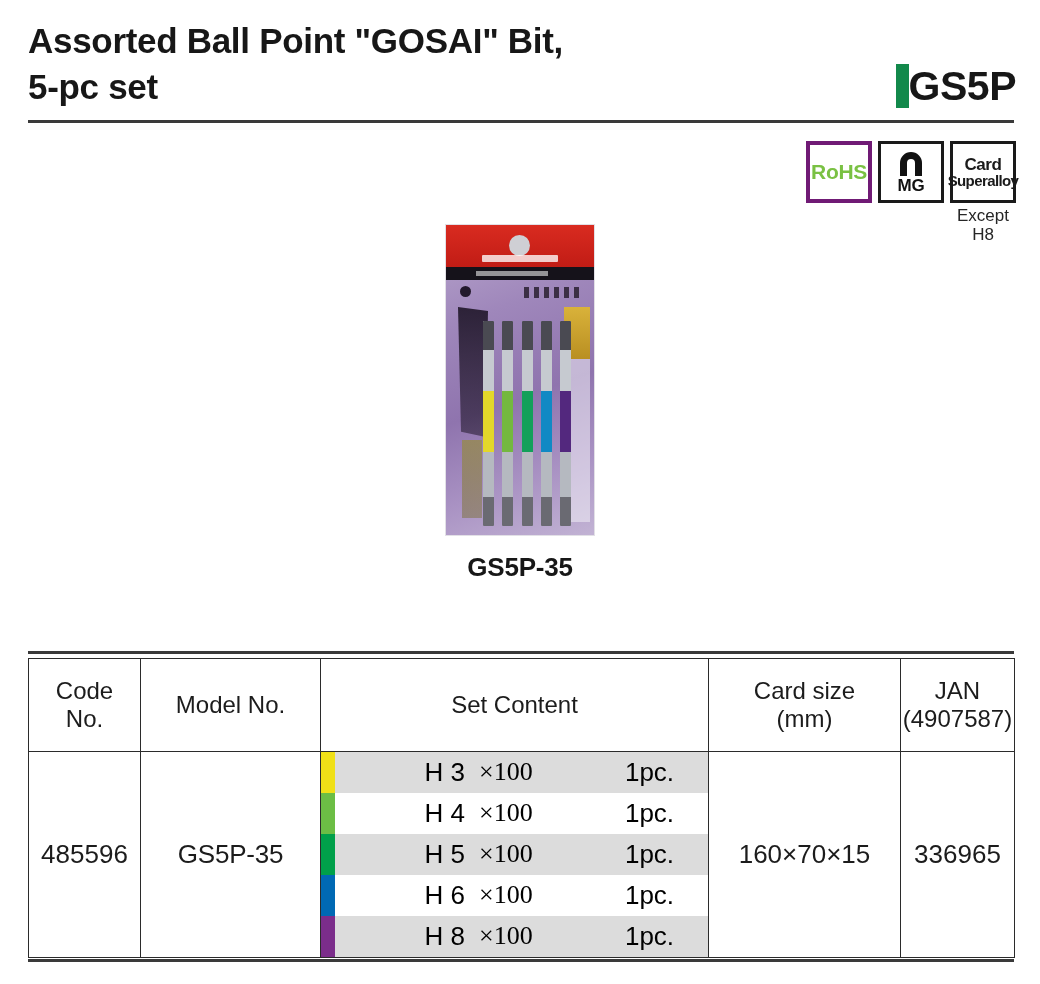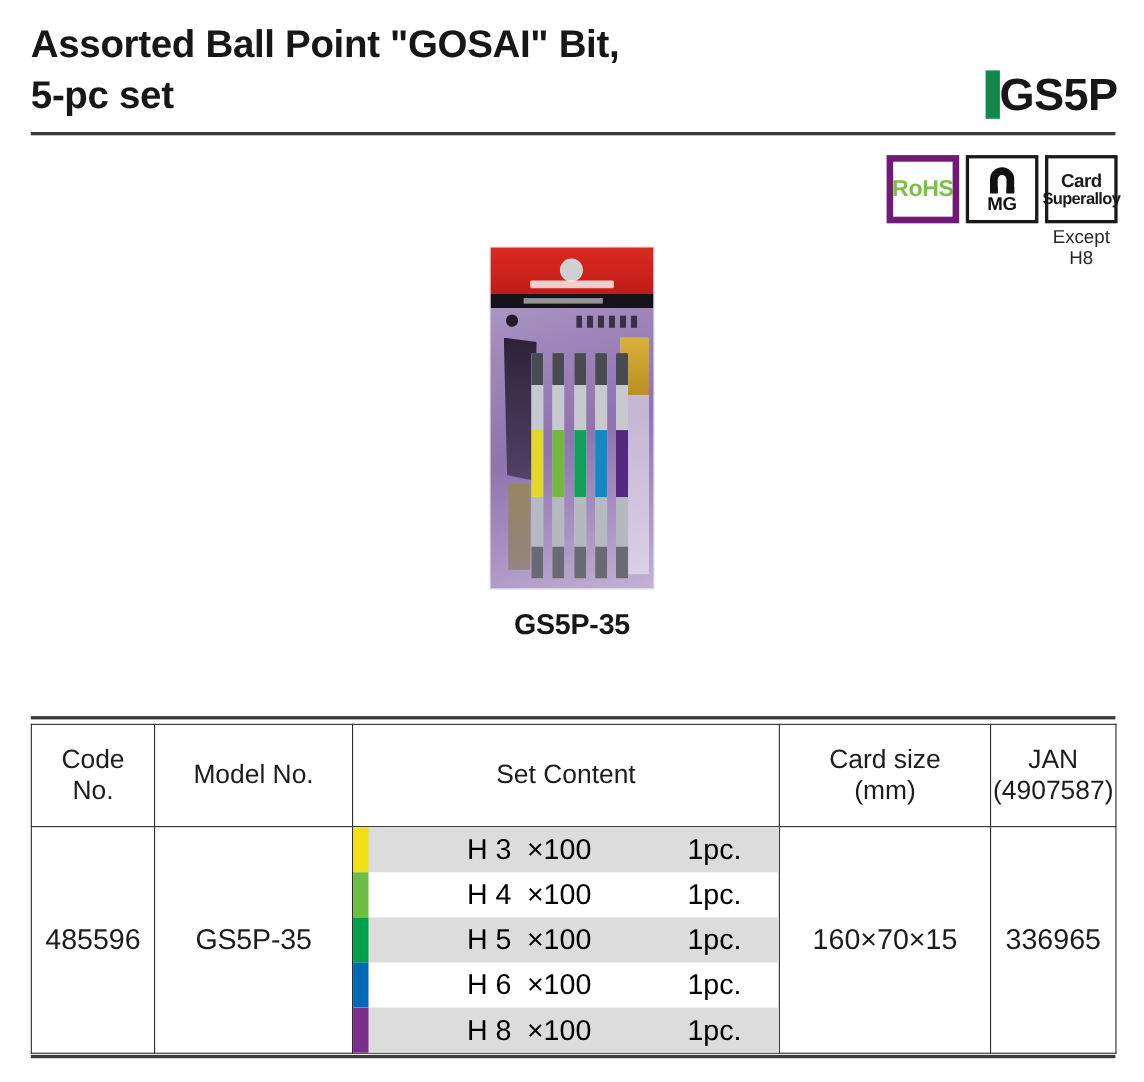--- a/index.html
+++ b/index.html
@@ -81,21 +81,21 @@
   .badge-box {
     width: 66px;
     height: 62px;
     box-sizing: border-box;
     display: flex;
     align-items: center;
     justify-content: center;
     background: #ffffff;
   }
   .badge-rohs {
-    border: 6px solid #701a75;
+    border: 4px solid #701a75;
   }
   .badge-rohs span {
     font-size: 21px;
     font-weight: bold;
     color: #7ac143;
     letter-spacing: -0.3px;
   }
   .badge-dark {
     border: 3px solid #1a1a1a;
   }
@@ -343,21 +343,21 @@
     flex: 0 0 14px;
   }
   .content-text {
     flex: 1;
     display: flex;
     align-items: flex-start;
     font-size: 26px;
     color: #000000;
   }
   .ct-size  { width: 130px; text-align: right; }
-  .ct-len   { width: 118px; text-align: left; padding-left: 14px; }
+  .ct-len   { width: 118px; text-align: left; padding-left: 14px; font-family: Liberation Serif, serif; }
   .ct-qty   { flex: 1; text-align: center; padding-right: 6px; }
 
   
   #table-top-rule, #table-bottom-rule {
     position: absolute;
     left: 28px;
     width: 986px;
     height: 3px;
     background: #3a3a3a;
   }

